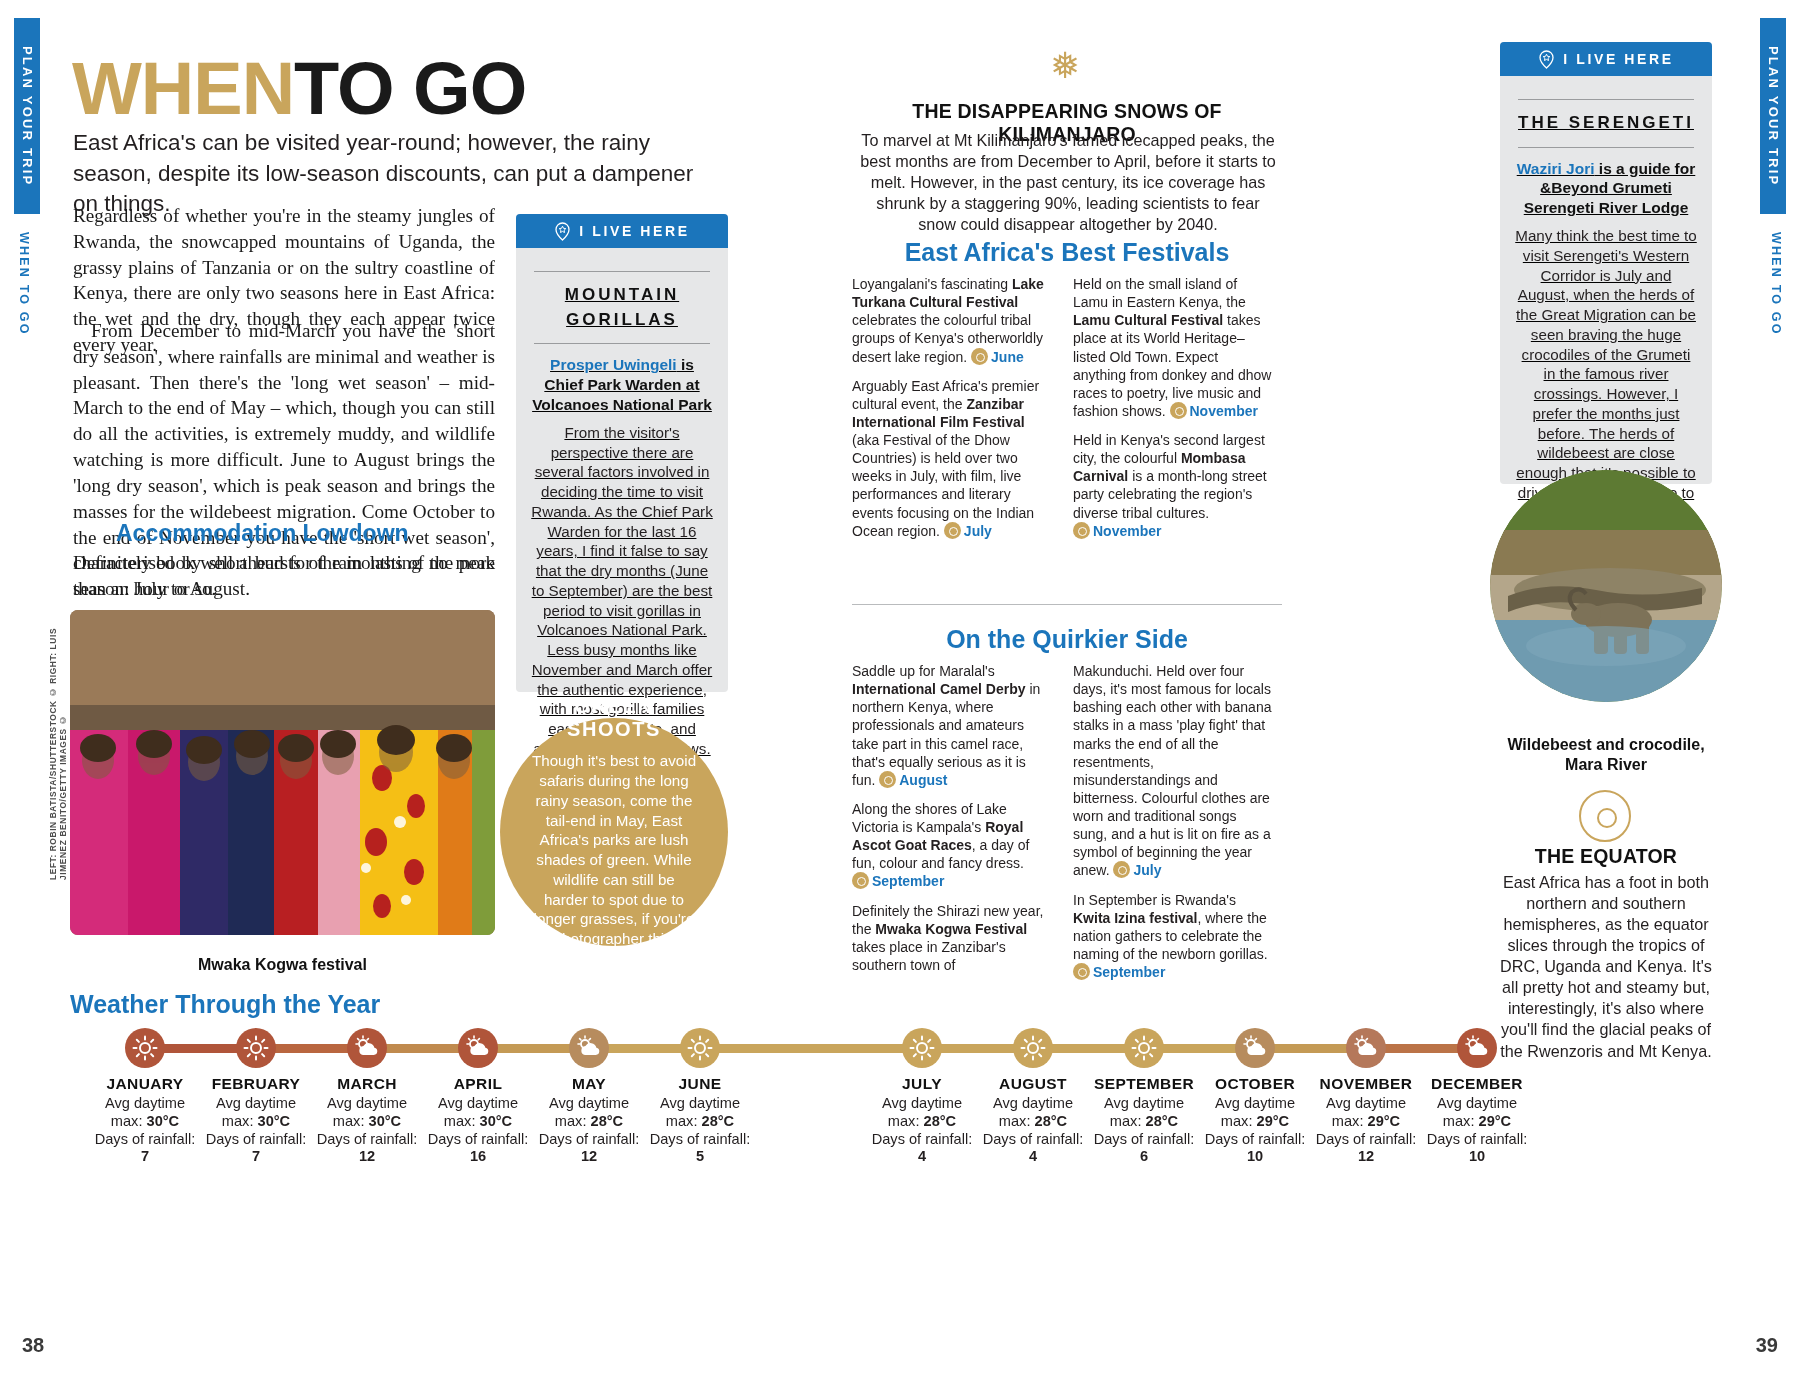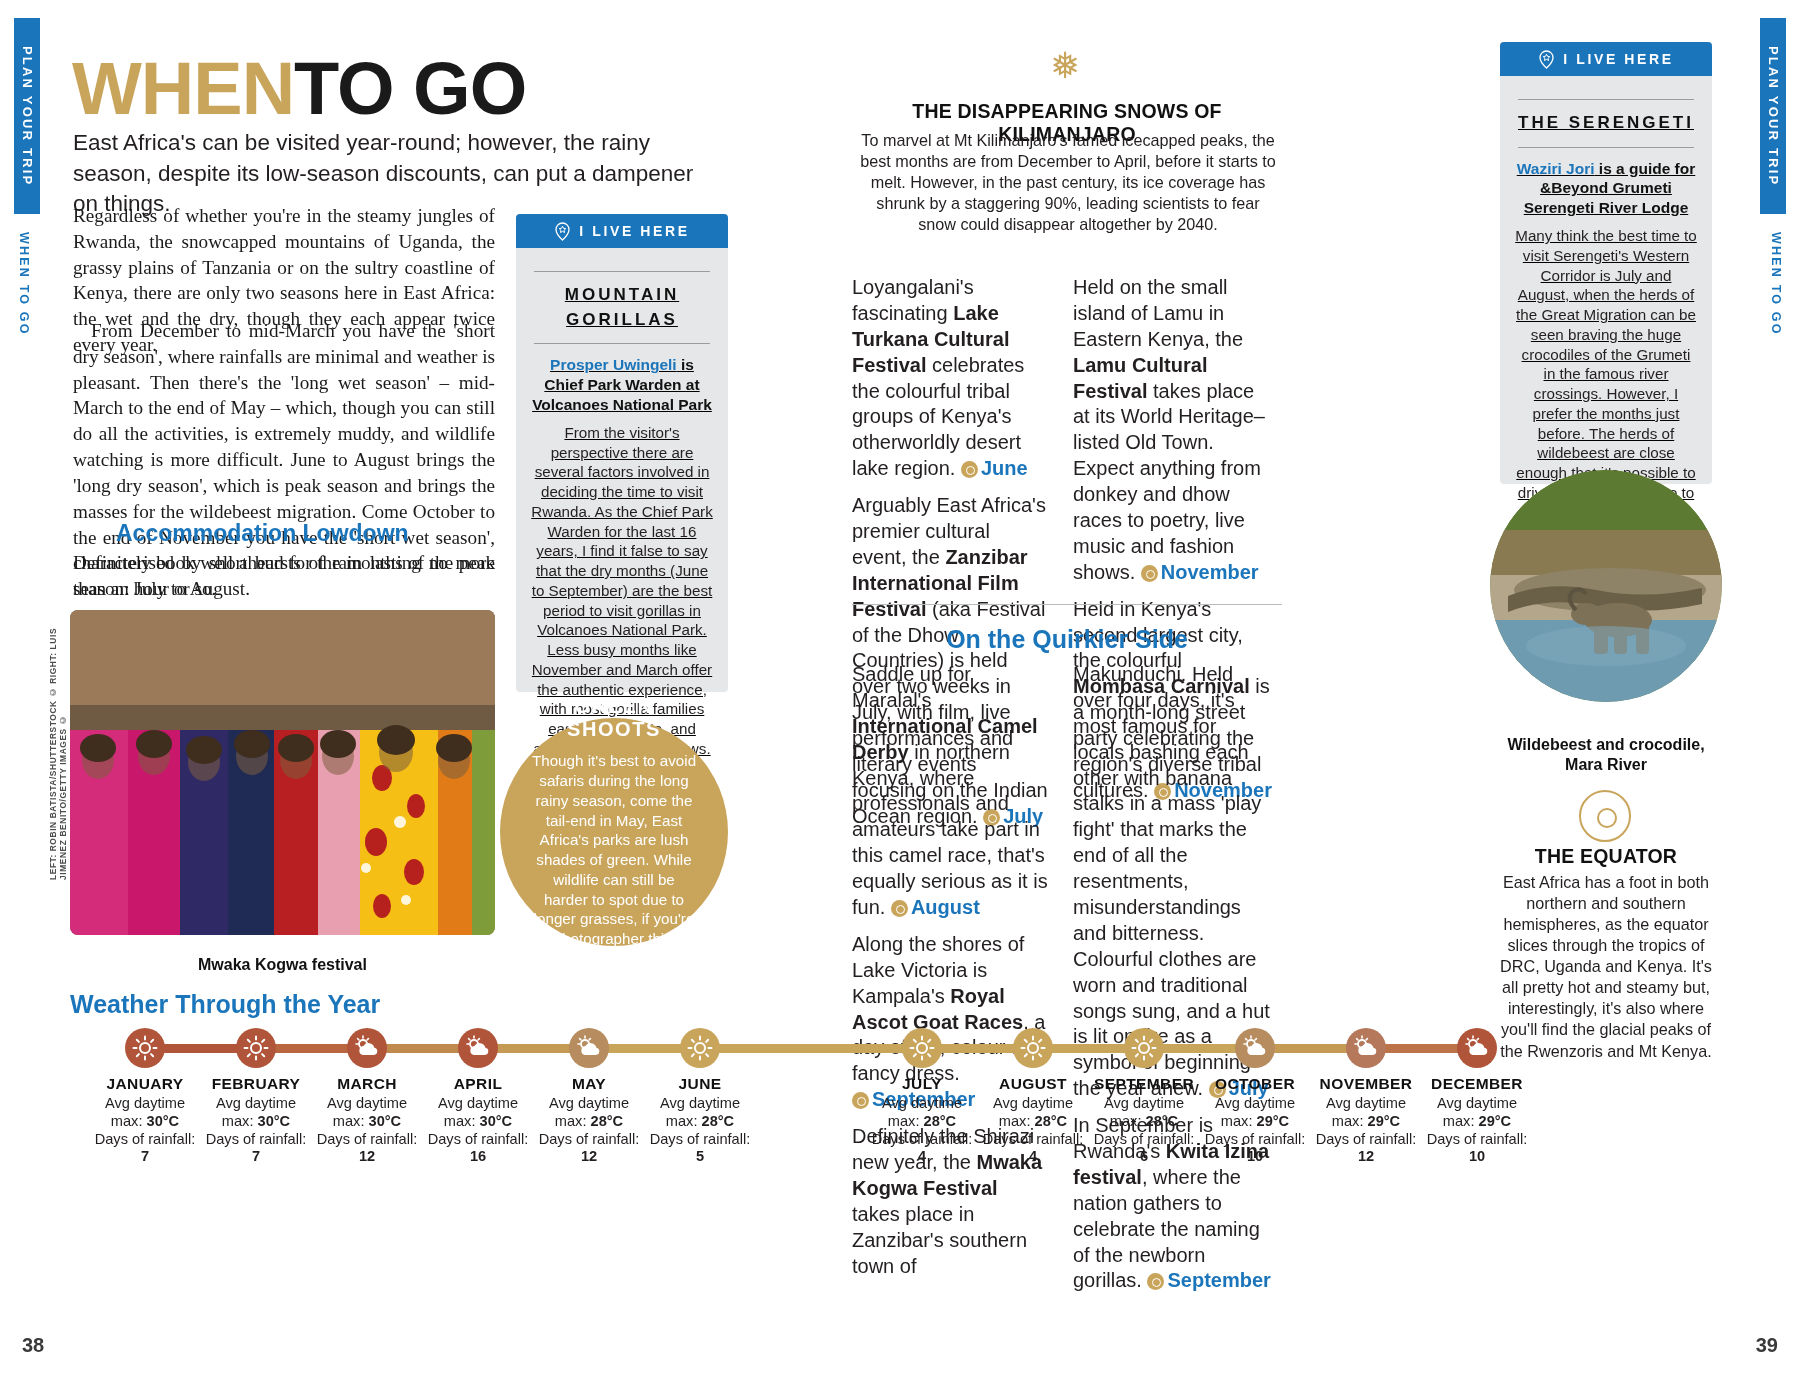--- a/index.html
+++ b/index.html
@@ -100,21 +100,21 @@
   }
   .center-body {
     position: absolute; text-align: center; font-size: 16.2px;
     line-height: 1.3; color: #231f20;
   }
   .sect-head-blue {
     position: absolute; color: #1b75bb; font-weight: 700; font-size: 25px;
     text-align: center;
   }
   .fest-col {
-    position: absolute; font-size: 20px; line-height: 1.295; color: #231f20;
+    position: absolute; font-size: 14px; line-height: 1.295; color: #231f20;
   }
   .fest-col p { margin-bottom: 11px; }
   .fest-col b { font-weight: 700; }
   .month {
     color: #1b75bb; font-weight: 700; white-space: nowrap;
   }
   .mo-ico {
     display: inline-block; width: 17px; height: 17px; border-radius: 50%;
     background: #c9a55c; vertical-align: -3px; margin-right: 3px;
     position: relative;
@@ -248,20 +248,21 @@
 
   <div class="gold-circle" style="left:500px; top:718px; width:228px; height:228px;">
     <div class="gc-title">GREEN SHOOTS</div>
     <div class="gc-text">Though it's best to avoid safaris during the long rainy season, come the tail-end in May, East Africa's parks are lush shades of green. While wildlife can still be harder to spot due to longer grasses, if you're a photographer this is the peak time.</div>
   </div>
 
   <div class="snow" style="left:1050px; top:48px;">❅</div>
   <div class="center-head" style="left:852px; top:100px; width:430px;">THE DISAPPEARING SNOWS OF KILIMANJARO</div>
   <div class="center-body" style="left:858px; top:130px; width:420px;">To marvel at Mt Kilimanjaro's famed icecapped peaks, the best months are from December to April, before it starts to melt. However, in the past century, its ice coverage has shrunk by a staggering 90%, leading scientists to fear snow could disappear altogether by 2040.</div>
 
+  <div class="sect-head-blue" style="left:852px; top:238px; width:430px;">East Africa's Best Festivals</div>
 
   <div class="fest-col" style="left:852px; top:275px; width:196px;">
     <p>
       <span>Loyangalani's fascinating </span><b>Lake Turkana Cultural Festival</b><span> celebrates the colourful tribal groups of Kenya's otherworldly desert lake region. </span><span class="month"><span class="mo-ico"></span><span>June</span></span>
     </p>
     <p>
       <span>Arguably East Africa's premier cultural event, the </span><b>Zanzibar International Film Festival</b><span> (aka Festival of the Dhow Countries) is held over two weeks in July, with film, live performances and literary events focusing on the Indian Ocean region. </span><span class="month"><span class="mo-ico"></span><span>July</span></span>
     </p>
   </div>
 

